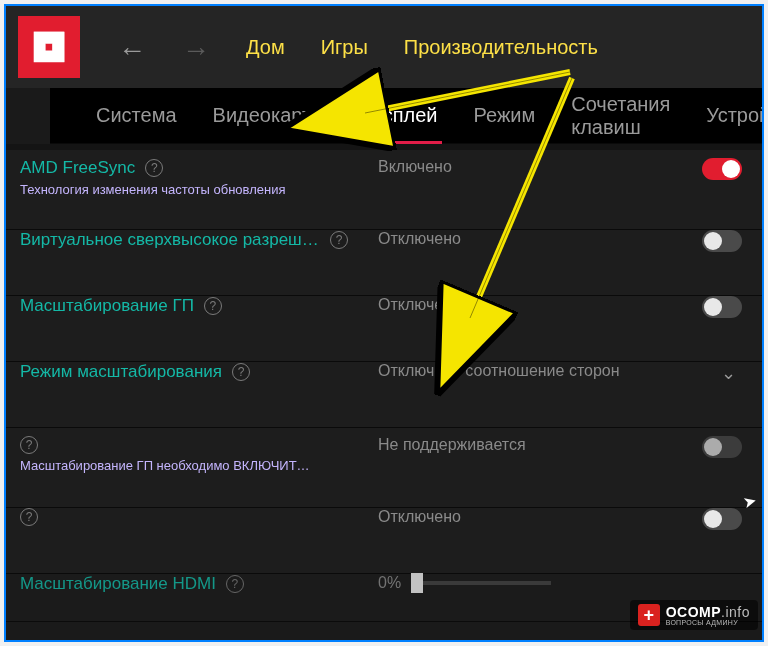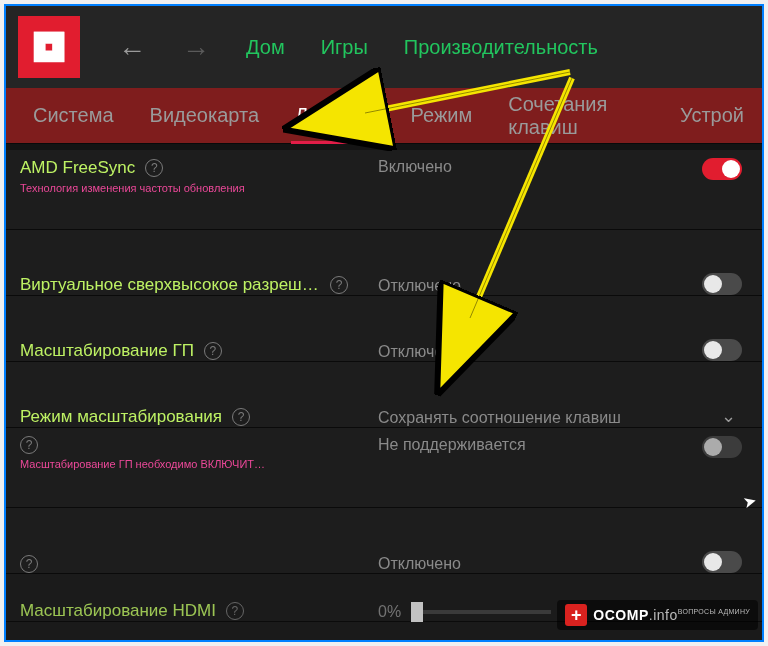--- a/index.html
+++ b/index.html
@@ -36,33 +36,34 @@
   }
   .logo svg { width: 34px; height: 34px; }
   .nav-btn {
     color: #9a9a9a;
     font-size: 28px;
     padding: 0 18px;
     cursor: pointer;
     user-select: none;
   }
   .nav-link {
-    color: #22c55e;
+    color: #fde047;
     font-size: 20px;
     padding: 0 18px;
     cursor: pointer;
     text-align: right;
   }
   .tabs {
     display: flex;
     align-items: center;
     height: 56px;
-    background: #7f1d1d;
-    padding-left: 9px;
+    background: #000000;
+    padding-left: 28px;
     border-bottom: 1px solid #0a0a0a;
+    margin-left: 44px;
   }
   .tab {
     color: #9a9a9a;
     font-size: 20px;
     padding: 0 18px;
     height: 100%;
     display: flex;
     align-items: center;
     cursor: pointer;
     position: relative;
@@ -76,50 +77,50 @@
     left: 14px; right: 14px; bottom: -1px;
     height: 3px;
     background: #e11d48;
   }
   .settings-panel {
     background: #141414;
     padding-top: 6px;
   }
   .row {
     display: flex;
-    align-items: flex-end;
+    align-items: flex-start;
     height: 66px;
     border-bottom: 1px solid #0a0a0a;
     padding: 0 20px 0 14px;
     background: #1d1d1d;
   }
   .row.tall { height: 80px; padding-top:8px; padding-bottom:8px; align-items:flex-start; }
   .row-left {
     flex: 0 0 358px;
     display: flex;
     flex-direction: column;
     justify-content: center;
     gap: 4px;
   }
   .row-left .title-line {
     display: flex;
     align-items: center;
     gap: 10px;
   }
   .row-title {
-    color: #bef264;
+    color: #14b8a6;
     font-size: 17px;
     white-space: nowrap;
     overflow: hidden;
     text-overflow: ellipsis;
     max-width: 300px;
   }
   .row-sub {
-    color: #ec4899;
-    font-size: 11px;
+    color: #c4b5fd;
+    font-size: 13px;
     white-space: nowrap;
     overflow: hidden;
     text-overflow: ellipsis;
     max-width: 330px;
   }
   .help-icon {
     width: 18px; height: 18px;
     border: 1.5px solid #7a7a7a;
     border-radius: 50%;
     color: #7a7a7a;
@@ -180,21 +181,21 @@
     gap: 6px;
     background: rgba(0,0,0,0.55);
     padding: 4px 8px;
     border-radius: 4px;
   }
   .badge-plus {
     width: 22px;height:22px;background:#d9221f;border-radius:3px;
     color:#fff;font-weight:bold;display:flex;align-items:center;justify-content:center;
     font-size:18px;line-height:1;
   }
-  .badge-text { display:flex;flex-direction:row;line-height:1; }
+  .badge-text { display:flex;flex-direction:column;line-height:1; }
   .badge-main { color:#fff;font-weight:bold;font-size:14px;letter-spacing:0.5px; }
   .badge-main .info{ color:#bbb;font-weight:normal; }
   .badge-sub{ color:#bbb;font-size:7px;letter-spacing:0.3px; }
   .cursor {
     position:absolute; right:12px; top:492px;
     color:#fff; font-size:16px;
     transform: rotate(-15deg);
   }
   
   .overlay { position:absolute; left:0;top:0;width:100%;height:100%; pointer-events:none; }
@@ -276,21 +277,21 @@
       </div>
     </div>
 
     <div class="row">
       <div class="row-left">
         <div class="title-line">
           <span class="row-title">Режим масштабирования</span>
           <span class="help-icon">?</span>
         </div>
       </div>
-      <div class="row-value">Сохранять соотношение клавиш</div>
+      <div class="row-value">Отключено соотношение сторон</div>
       <div class="row-ctrl">
         <span class="chevron">⌄</span>
       </div>
     </div>
 
     <div class="row tall">
       <div class="row-left">
         <div class="title-line">
           <span class="help-icon">?</span>
         </div>

